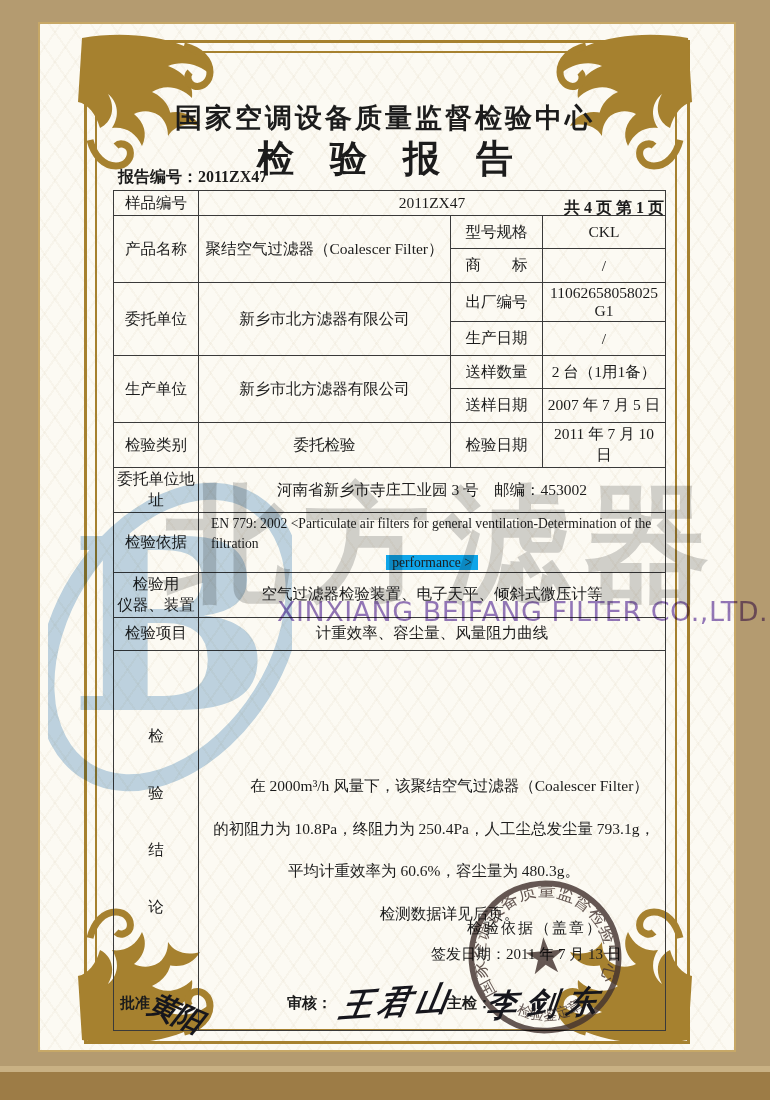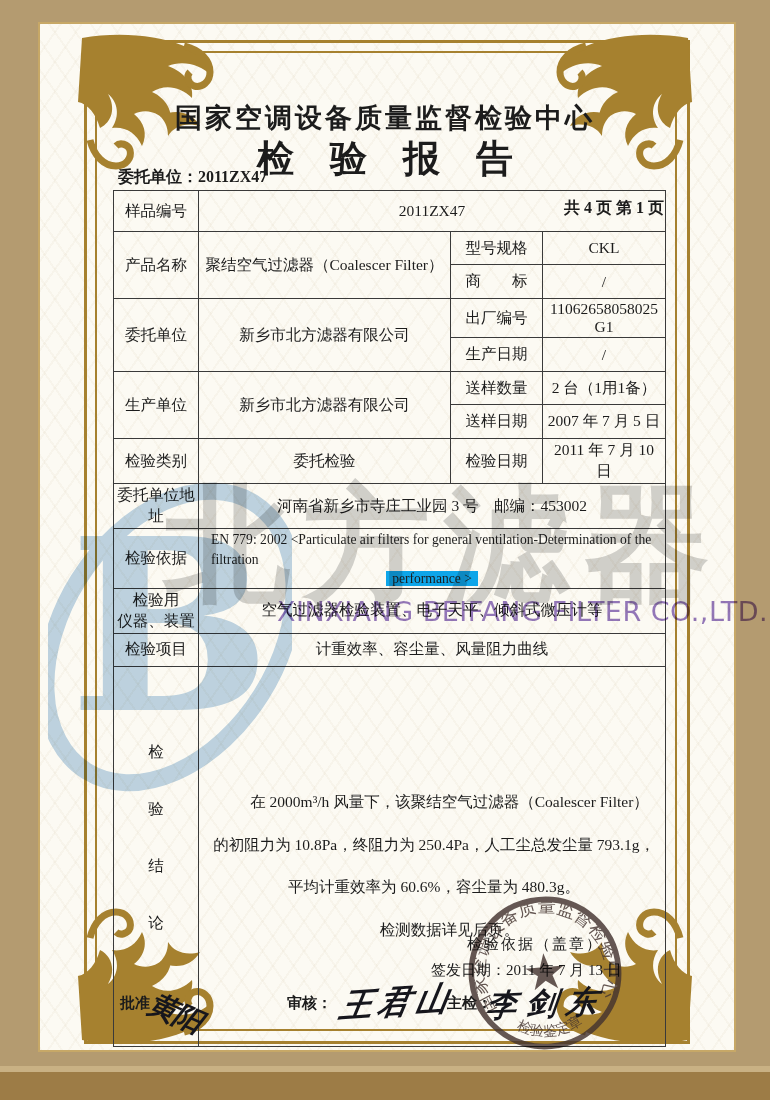--- a/index.html
+++ b/index.html
@@ -103,32 +103,32 @@
 
 <svg class="abs wm wm-b-logo" viewBox="0 0 244 378">
   <ellipse cx="122" cy="189" rx="108" ry="158" transform="rotate(32 122 189)" fill="none" stroke="#8ab4d6" stroke-width="17"></ellipse>
   <text x="122" y="262" font-size="238" font-weight="bold" text-anchor="middle" fill="#8ab4d6" font-family="DejaVu Serif, serif">B</text>
 </svg>
 <div class="abs wm wm-cn">北方滤器</div>
 <div class="abs wm wm-en">XINXIANG BEIFANG FILTER CO.,LTD.</div>
 
 <div class="abs org-title">国家空调设备质量监督检验中心</div>
 <div class="abs report-title">检验报告</div>
-<div class="abs report-no"><span>委托单位：</span><span>2011ZX47</span></div>
+<div class="abs report-no"><span>报告编号：</span><span>2011ZX47</span></div>
 <div class="abs page-info">共 4 页  第 1 页</div>
 
 <table class="main">
   <colgroup>
       <col style="width:85px">
       <col style="width:252px">
       <col style="width:92px">
       <col style="width:123px">
     </colgroup>
   <tbody>
-      <tr style="height:41px">
+      <tr style="height:25px">
     <td>样品编号</td>
     <td colspan="3" class="ta-l">2011ZX47</td>
   </tr>
   <tr style="height:33px">
     <td rowspan="2">产品名称</td>
     <td rowspan="2">聚结空气过滤器（Coalescer Filter）</td>
     <td>型号规格</td>
     <td>CKL</td>
   </tr>
   <tr style="height:34px">

